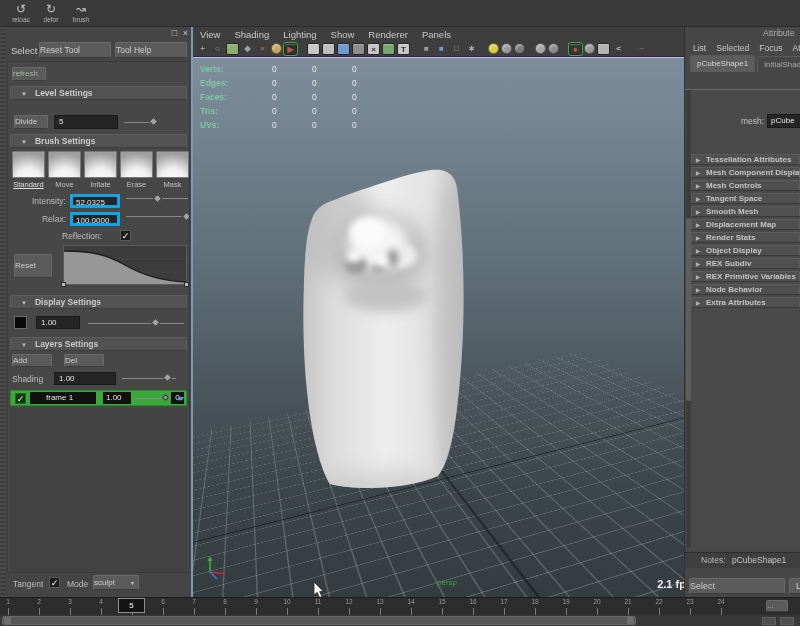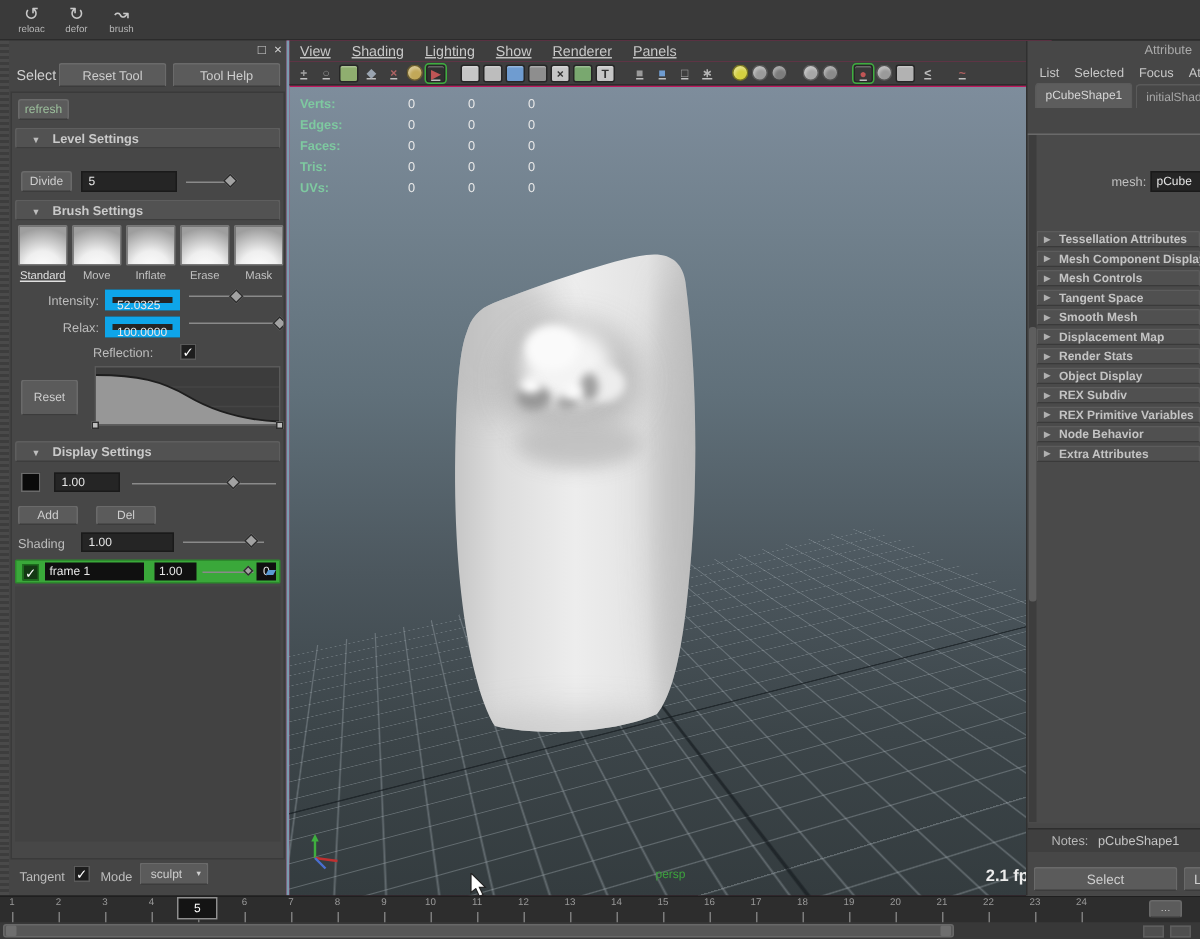--- a/index.html
+++ b/index.html
@@ -18,21 +18,21 @@
   .tool-settings{position:absolute;left:0;top:27px;width:191px;height:570px;background:#454545;}
   .ts-grip{position:absolute;left:0;top:0;bottom:0;width:6px;
     background:repeating-linear-gradient(0deg,#4a4a4a 0 2px,#3d3d3d 2px 4px);}
   .ts-title{position:absolute;left:6px;top:0;right:0;height:13px;font-size:8.5px;color:#ababab;
     text-align:center;line-height:13px;background:#464646;}
   .ts-win-icons{position:absolute;right:3px;top:0;font-size:9px;color:#cfcfcf;line-height:13px;}
   .ts-win-icons span{margin-left:3px;}
   .ts-toolrow{position:absolute;left:6px;top:14px;right:2px;height:19px;font-size:9.5px;color:#d0d0d0;}
   .ts-toolname{position:absolute;left:5px;top:4px;}
   .btn{display:inline-block;background:#5b5b5b;border:1px solid #6a6a6a;border-bottom-color:#3c3c3c;
-    border-radius:2px;color:#cecece;font-size:8.5px;text-align:center;cursor:default;}
+    border-radius:2px;color:#cecece;font-size:8.5px;text-align:left;cursor:default;}
   .ts-btn1{position:absolute;right:78px;top:1px;width:72px;height:16px;line-height:14px;}
   .ts-btn2{position:absolute;right:2px;top:1px;width:72px;height:16px;line-height:14px;}
   .ts-scroll{position:absolute;left:7px;top:34px;right:1px;bottom:24px;background:#474747;
     border:1px solid #3a3a3a;overflow:hidden;}
   .refresh-btn{margin:3px 0 3px 4px;width:34px;height:14px;line-height:12px;color:#9cbf9c;font-size:8px;}
   .sec-header{margin:2px 2px 0 2px;height:14px;background:#525252;border:1px solid #5e5e5e;
     border-bottom-color:#3d3d3d;border-radius:2px;font-size:8.5px;font-weight:bold;color:#cacaca;
     line-height:12px;padding-left:10px;}
   .sec-header::before{content:"▼";font-size:6px;margin-right:8px;color:#bdbdbd;}
   .divide-row{position:relative;height:18px;margin-top:14px;}
@@ -48,21 +48,21 @@
   .brush-tiles{display:flex;gap:3px;padding:3px 0 0 4px;}
   .brush{width:33px;cursor:default;}
   .brush-tile{width:33px;height:27px;border:1px solid #787878;border-radius:1px;
     background:radial-gradient(ellipse 90% 110% at 50% 115%,#ffffff 0%,#efefef 45%,#c3c3c3 75%,#9e9e9e 100%);}
   .brush-label{display:block;text-align:center;font-size:7.5px;color:#c2c2c2;margin-top:2px;}
   .brush.active .brush-label{text-decoration:underline;color:#e0e0e0;}
   
   .slider-row{position:relative;height:16px;margin-top:2px;}
   .sl-label{position:absolute;left:0;top:3px;width:58px;text-align:right;font-size:8.5px;color:#bdbdbd;}
   .sl-field{position:absolute;left:62px;top:1px;width:50px;height:14px;background:#252525;
-    border:5px solid #0ea5e9;color:#e8e8e8;font-size:8px;line-height:11px;padding-left:3px;}
+    border:3px solid #0ea5e9;color:#e8e8e8;font-size:8px;line-height:11px;padding-left:3px;}
   .sl-track{position:absolute;left:118px;top:5px;width:62px;height:3px;border-top:1px solid #8a8a8a;}
   .reflect-row{position:relative;height:14px;margin-top:2px;font-size:8.5px;}
   .reflect-label{position:absolute;left:54px;top:2px;color:#bdbdbd;}
   .checkbox{position:absolute;width:11px;height:11px;background:#1e1e1e;border:1px solid #5a5a5a;
     color:#ffffff;font-size:9px;line-height:10px;text-align:center;cursor:default;}
   .reflect-check{left:112px;top:1px;}
   
   .reset-curve{position:relative;height:48px;margin-top:2px;}
   .reset-btn{position:absolute;left:6px;top:9px;width:38px;height:24px;line-height:22px;font-size:8px;}
   .curve-box{position:absolute;left:55px;top:0;width:124px;height:40px;background:#3c3c3c;
@@ -78,38 +78,38 @@
   .add-btn{position:absolute;left:4px;top:1px;width:40px;height:13px;line-height:11px;font-size:8px;}
   .del-btn{position:absolute;left:56px;top:1px;width:40px;height:13px;line-height:11px;font-size:8px;}
   .envelope-row{position:relative;height:16px;margin-top:2px;font-size:8.5px;}
   .env-label{position:absolute;left:4px;top:3px;color:#bdbdbd;}
   .env-field{left:46px;top:1px;width:62px;height:13px;}
   .env-track{left:114px;width:54px;top:7px;}
   .layer-row{position:relative;height:16px;margin:3px 2px 0 2px;background:#3aa83a;
     border:1px solid #2d8a2d;border-radius:1px;}
   .layer-check{left:4px;top:2px;background:#143814;border-color:#1d6b1d;}
   .layer-name{position:absolute;left:19px;top:1px;width:66px;height:12px;background:#101010;
-    color:#e8e8e8;font-size:8px;line-height:11px;padding-left:3px;}
+    color:#e8e8e8;font-size:8px;line-height:11px;padding-left:16px;}
   .layer-weight{position:absolute;left:92px;top:1px;width:28px;height:12px;background:#101010;
     color:#e8e8e8;font-size:8px;line-height:11px;padding-left:3px;}
   .layer-track{left:124px;width:34px;top:7px;border-top-color:#1d6b1d;}
   .layer-extra{position:absolute;left:160px;top:1px;width:13px;height:12px;background:#101010;
     color:#e8e8e8;font-size:8px;line-height:11px;text-align:center;}
   .layer-paint{position:absolute;right:2px;top:2px;color:#5b9bd5;font-size:9px;line-height:11px;}
   .ts-empty{height:170px;background:#424242;margin:2px 2px 0 2px;}
   .ts-bottom{position:absolute;left:7px;bottom:4px;right:1px;height:18px;font-size:8.5px;}
   .tangent-label{position:absolute;left:6px;top:4px;color:#bdbdbd;}
   .tangent-check{left:42px;top:2px;}
   .mode-label{position:absolute;left:60px;top:4px;color:#bdbdbd;}
   .mode-dd{position:absolute;left:86px;top:0;width:46px;height:15px;line-height:13px;font-size:8px;padding-right:10px;}
   .mode-dd::after{content:"▼";position:absolute;right:3px;top:1px;font-size:5px;color:#d0d0d0;}
 
   
-  .viewport{position:absolute;left:191px;top:27px;width:510px;height:570px;background:#be185d;
-    border-left:2px solid #7b9cb0;text-decoration:underline;}
+  .viewport{position:absolute;left:191px;top:27px;width:510px;height:570px;background:#c4b5fd;
+    border-left:2px solid #7b9cb0;}
   .vp-menus{height:14px;display:flex;gap:14px;padding-left:7px;font-size:9.5px;color:#c8c8c8;
     align-items:center;background:#3e3e3e;}
   .vp-icons{height:16px;display:flex;gap:2px;align-items:center;padding-left:3px;
     background:#3e3e3e;border-bottom:1px solid #2c2c2c;}
   .vp-icon{flex:none;width:13px;height:12px;border-radius:2px;font-size:8px;line-height:11px;
     text-align:center;font-weight:bold;cursor:default;}
   .k-screen{border:1px solid #262626;box-shadow:inset 0 1px 0 rgba(255,255,255,.25);color:#333;}
   .k-ball{width:11px;height:11px;border-radius:50%;border:1px solid rgba(0,0,0,.45);
     box-shadow:inset 1px 2px 2px rgba(255,255,255,.35);}
   .vp-icon.selected{outline:1px solid #3fae3f;color:#c05555;}
@@ -298,20 +298,21 @@
 
     <div class="sec-header">Display Settings</div>
     <div class="display-row">
       <span class="swatch"></span>
       <span class="num-field display-field">1.00</span>
       <span class="sl-track-line display-track">
         <span class="handle" style="left:64px"></span>
       </span>
     </div>
 
+    <div class="sec-header">Layers Settings</div>
     <div class="adddel-row">
       <span class="btn add-btn">Add</span>
       <span class="btn del-btn">Del</span>
     </div>
     <div class="envelope-row">
       <span class="env-label">Shading</span>
       <span class="num-field env-field">1.00</span>
       <span class="sl-track-line env-track">
         <span class="handle" style="left:42px"></span>
       </span>

